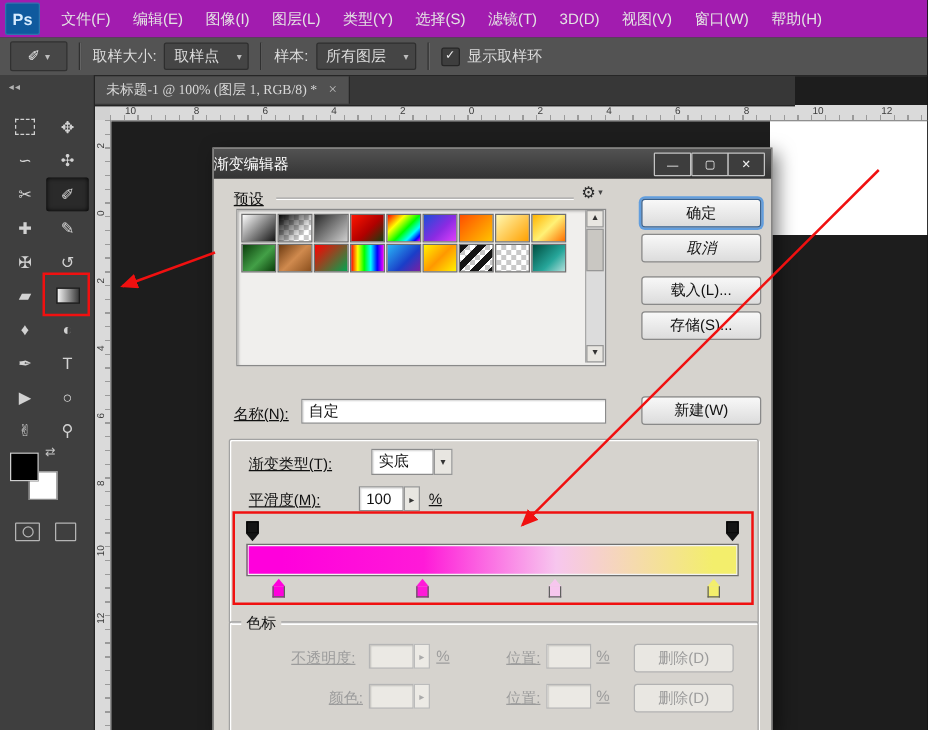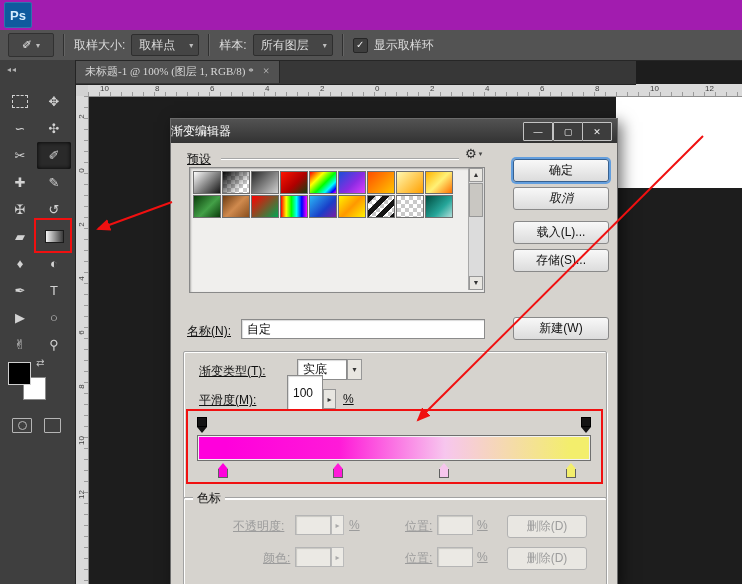--- a/index.html
+++ b/index.html
@@ -123,20 +123,33 @@
   .annot-rect{position:absolute;border:2px solid #f01010;z-index:40;pointer-events:none;}
   #annot-svg{position:absolute;left:0;top:0;width:742px;height:584px;z-index:41;pointer-events:none;}
 </style>
 </head>
 <body>
 
 <div id="app">
 
   <header class="menubar">
     <div class="logo">Ps</div>
+    <nav class="menus" id="menus">
+        <div class="menu-item">文件(F)</div>
+        <div class="menu-item">编辑(E)</div>
+        <div class="menu-item">图像(I)</div>
+        <div class="menu-item">图层(L)</div>
+        <div class="menu-item">类型(Y)</div>
+        <div class="menu-item">选择(S)</div>
+        <div class="menu-item">滤镜(T)</div>
+        <div class="menu-item">3D(D)</div>
+        <div class="menu-item">视图(V)</div>
+        <div class="menu-item">窗口(W)</div>
+        <div class="menu-item">帮助(H)</div>
+      </nav>
   </header>
 
   <div class="optionsbar">
     <div class="toolchip">
       <span>✐</span>
       <span class="caret">▾</span>
     </div>
     <span class="oSep"></span>
     <span class="oLabel">取样大小:</span>
     <div class="oDrop">
@@ -312,21 +325,21 @@
       <div class="tin" style="left:70px;top:176px;width:244px;height:20px;">自定</div>
       <div class="btn" style="left:342px;top:174px;width:94px;">新建(W)</div>
 
       <div class="gbox" style="left:12px;top:208px;width:422px;height:146px;"></div>
 
       <span class="lab" style="left:28px;top:220px;">渐变类型(T):</span>
       <div class="tin" style="left:126px;top:216px;width:50px;height:21px;">实底</div>
       <span class="combo-caret" style="left:176px;top:216px;width:15px;height:21px;">▾</span>
 
       <span class="lab" style="left:28px;top:249px;">平滑度(M):</span>
-      <div class="tin" style="left:116px;top:232px;width:36px;height:36px;">100</div>
+      <div class="tin" style="left:116px;top:246px;width:36px;height:20px;">100</div>
       <span class="combo-caret" style="left:152px;top:246px;width:13px;height:20px;">▸</span>
       <span class="lab" style="left:172px;top:249px;">%</span>
 
       <div class="gbar" style="background: linear-gradient(to right, rgb(255, 0, 220) 0%, rgb(255, 0, 220) 7%, rgb(255, 26, 216) 36%, rgb(247, 198, 238) 63%, rgb(243, 238, 108) 95%, rgb(243, 238, 108) 100%);"></div>
       <div class="dstops" id="stops">
           <div class="ostop" style="left: 25.728px;"></div>
           <div class="ostop" style="left: 410.272px;"></div>
           <div class="cstop" style="left: 47.004px;">
             <span class="ctri" style="border-bottom-color: rgb(255, 0, 220);"></span>
             <span class="cbox" style="background: rgb(255, 0, 220);"></span>

